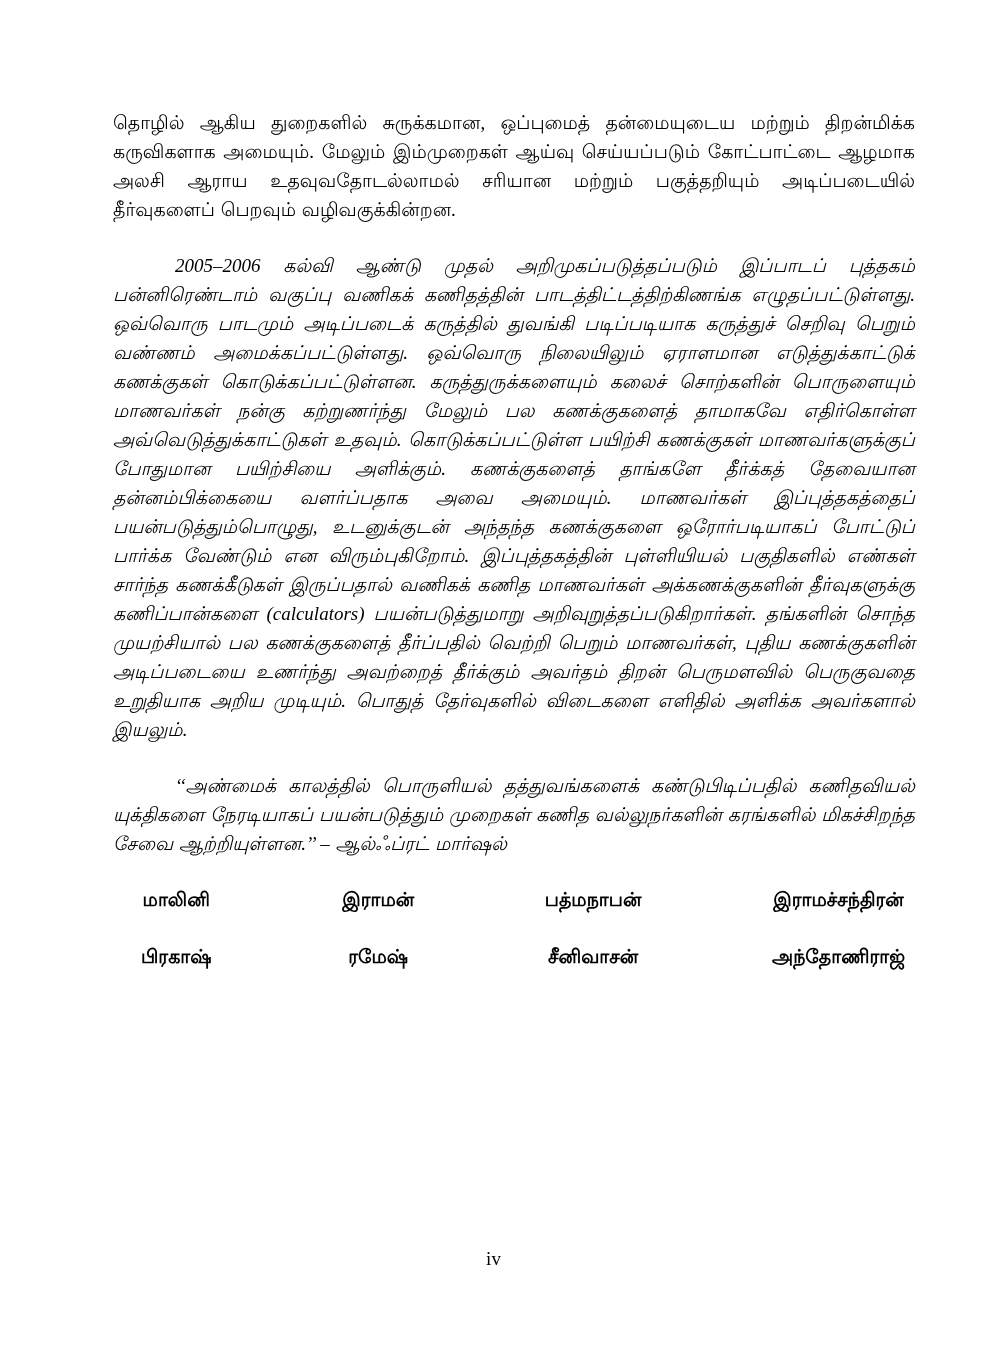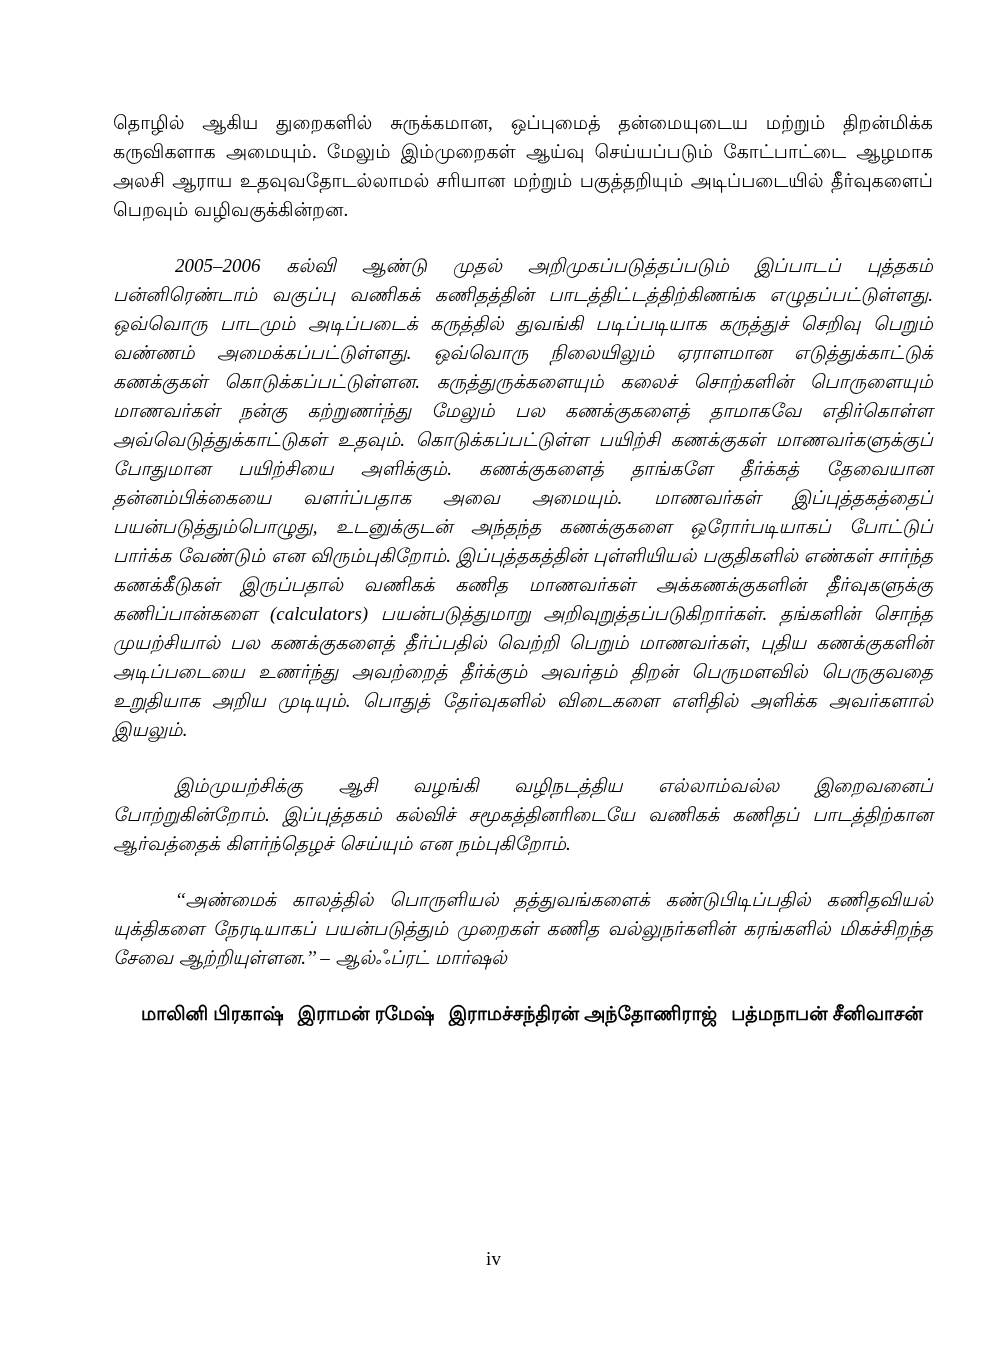--- a/index.html
+++ b/index.html
@@ -7,21 +7,21 @@
     padding: 0;
     background: #ffffff;
   }
   .page {
     position: relative;
     width: 987px;
     height: 1361px;
     margin: 0 auto;
     background: #ffffff;
     box-sizing: border-box;
-    padding: 108px 54px 0 113px;
+    padding: 108px 72px 0 113px;
     font-family: "Liberation Serif", "DejaVu Serif", serif;
     font-size: 19px;
     line-height: 29px;
     color: #000000;
     overflow: hidden;
   }
   .para {
     margin: 0 0 27px 0;
     text-align: justify;
     word-spacing: 1px;
@@ -32,61 +32,60 @@
   }
   .names {
     display: flex;
     justify-content: space-between;
     margin: 14px 10px 0 28px;
     font-weight: bold;
     font-size: 19px;
   }
   .name-col {
     display: flex;
-    flex-direction: row;
+    flex-direction: column;
     align-items: center;
-    gap: 5px;
+    gap: 28px;
     text-align: center;
   }
   .page-number {
     position: absolute;
     left: 0;
     right: 0;
     bottom: 88px;
     text-align: center;
     font-size: 19px;
   }
 </style>
 </head>
 <body>
 
 <div class="page">
 
   <p class="para">தொழில் ஆகிய துறைகளில் சுருக்கமான, ஒப்புமைத் தன்மையுடைய மற்றும் திறன்மிக்க கருவிகளாக அமையும். மேலும் இம்முறைகள் ஆய்வு செய்யப்படும் கோட்பாட்டை ஆழமாக அலசி ஆராய உதவுவதோடல்லாமல் சரியான மற்றும் பகுத்தறியும் அடிப்படையில் தீர்வுகளைப் பெறவும் வழிவகுக்கின்றன.</p>
 
   <p class="para indent">2005–2006 கல்வி ஆண்டு முதல் அறிமுகப்படுத்தப்படும் இப்பாடப் புத்தகம் பன்னிரெண்டாம் வகுப்பு வணிகக் கணிதத்தின் பாடத்திட்டத்திற்கிணங்க எழுதப்பட்டுள்ளது. ஒவ்வொரு பாடமும் அடிப்படைக் கருத்தில் துவங்கி படிப்படியாக கருத்துச் செறிவு பெறும் வண்ணம் அமைக்கப்பட்டுள்ளது. ஒவ்வொரு நிலையிலும் ஏராளமான எடுத்துக்காட்டுக் கணக்குகள் கொடுக்கப்பட்டுள்ளன. கருத்துருக்களையும் கலைச் சொற்களின் பொருளையும் மாணவர்கள் நன்கு கற்றுணர்ந்து மேலும் பல கணக்குகளைத் தாமாகவே எதிர்கொள்ள அவ்வெடுத்துக்காட்டுகள் உதவும். கொடுக்கப்பட்டுள்ள பயிற்சி கணக்குகள் மாணவர்களுக்குப் போதுமான பயிற்சியை அளிக்கும். கணக்குகளைத் தாங்களே தீர்க்கத் தேவையான தன்னம்பிக்கையை வளர்ப்பதாக அவை அமையும். மாணவர்கள் இப்புத்தகத்தைப் பயன்படுத்தும்பொழுது, உடனுக்குடன் அந்தந்த கணக்குகளை ஒரோர்படியாகப் போட்டுப் பார்க்க வேண்டும் என விரும்புகிறோம். இப்புத்தகத்தின் புள்ளியியல் பகுதிகளில் எண்கள் சார்ந்த கணக்கீடுகள் இருப்பதால் வணிகக் கணித மாணவர்கள் அக்கணக்குகளின் தீர்வுகளுக்கு கணிப்பான்களை (calculators) பயன்படுத்துமாறு அறிவுறுத்தப்படுகிறார்கள். தங்களின் சொந்த முயற்சியால் பல கணக்குகளைத் தீர்ப்பதில் வெற்றி பெறும் மாணவர்கள், புதிய கணக்குகளின் அடிப்படையை உணர்ந்து அவற்றைத் தீர்க்கும் அவர்தம் திறன் பெருமளவில் பெருகுவதை உறுதியாக அறிய முடியும். பொதுத் தேர்வுகளில் விடைகளை எளிதில் அளிக்க அவர்களால் இயலும்.</p>
 
-  <p class="para indent">இம்முயற்சிக்கு ஆசி வழங்கி வழிநடத்திய எல்லாம்வல்ல இறைவனைப் போற்றுகின்றோம். இப்புத்தகம் கல்விச் சமூகத்தினரிடையே வணிகக் கணிதப் பாடத்திற்கான ஆர்வத்தைக் கிளர்ந்தெழச் செய்யும் என நம்புகிறோம்.</p>
 
   <p class="para indent">‘‘அண்மைக் காலத்தில் பொருளியல் தத்துவங்களைக் கண்டுபிடிப்பதில் கணிதவியல் யுக்திகளை நேரடியாகப் பயன்படுத்தும் முறைகள் கணித வல்லுநர்களின் கரங்களில் மிகச்சிறந்த சேவை ஆற்றியுள்ளன.’’ – ஆல்ஃப்ரட் மார்ஷல்</p>
 
   <div class="names">
     <div class="name-col">
       <div>மாலினி</div>
       <div>பிரகாஷ்</div>
     </div>
     <div class="name-col">
       <div>இராமன்</div>
       <div>ரமேஷ்</div>
     </div>
     <div class="name-col">
+      <div>பத்மநாபன்</div>
+      <div>சீனிவாசன்</div>
+    </div>
+    <div class="name-col">
       <div>இராமச்சந்திரன்</div>
       <div>அந்தோணிராஜ்</div>
-    </div>
-    <div class="name-col">
-      <div>பத்மநாபன்</div>
-      <div>சீனிவாசன்</div>
     </div>
   </div>
 
   <div class="page-number">iv</div>
 
 </div>
 
 </body></html>

